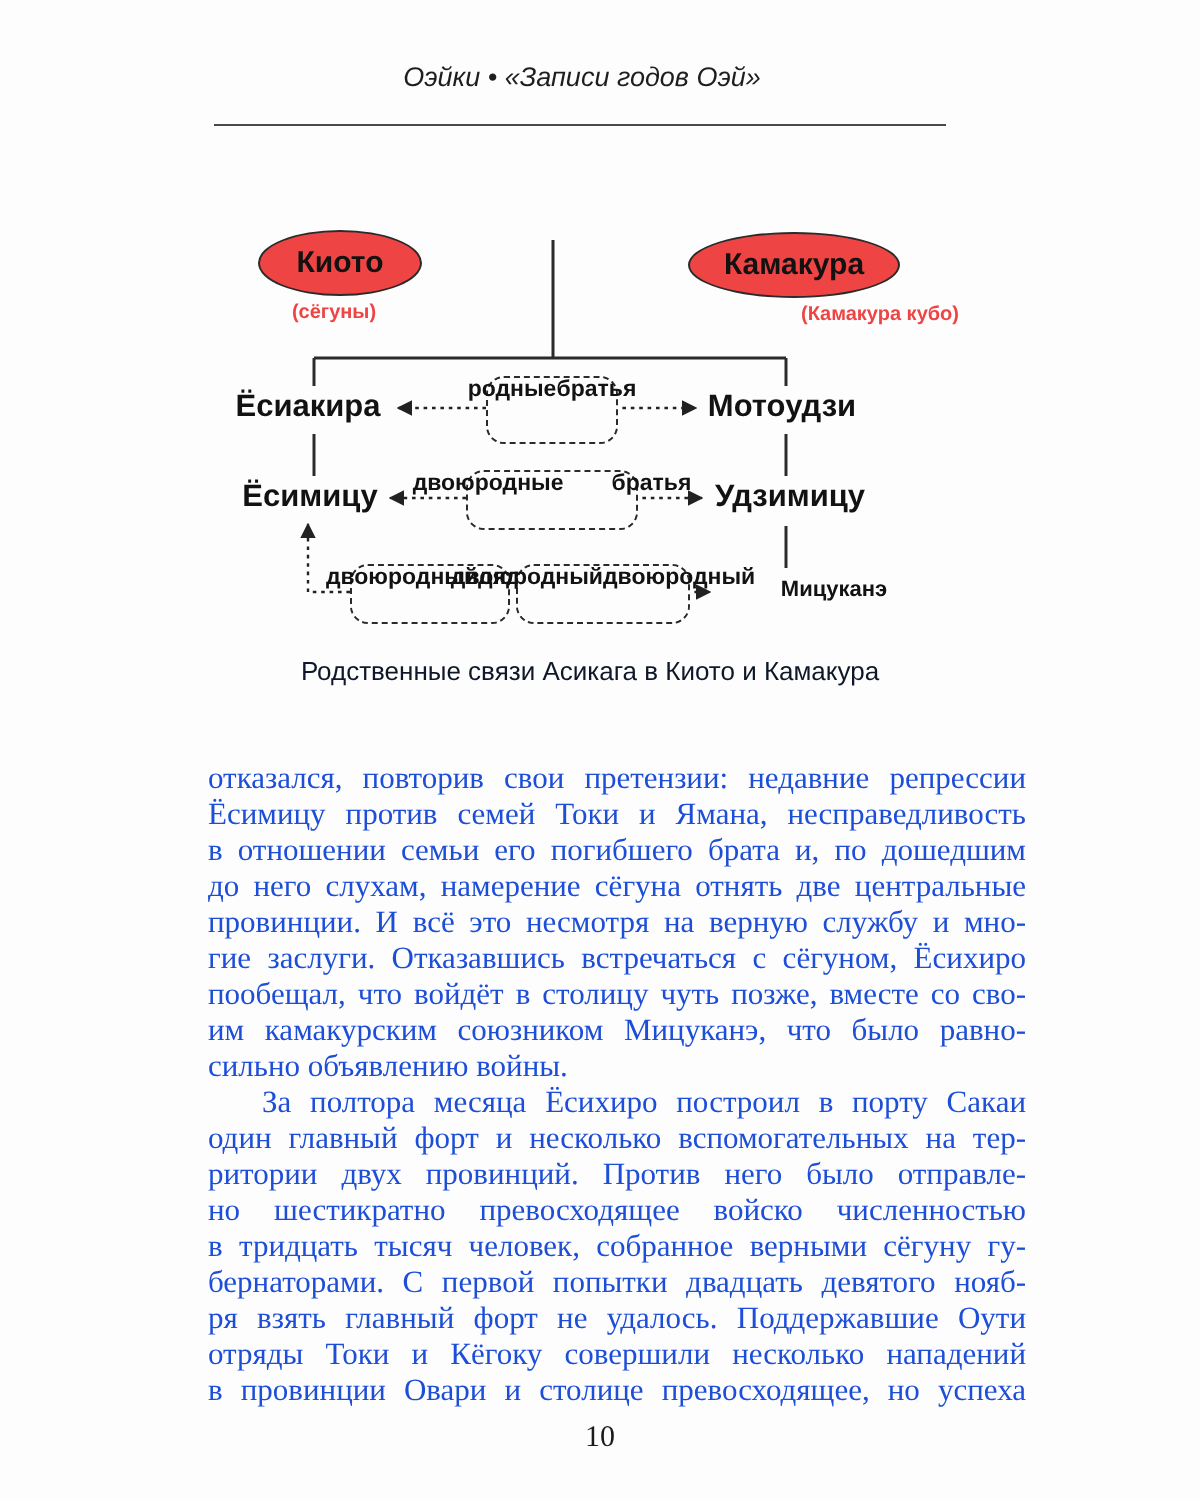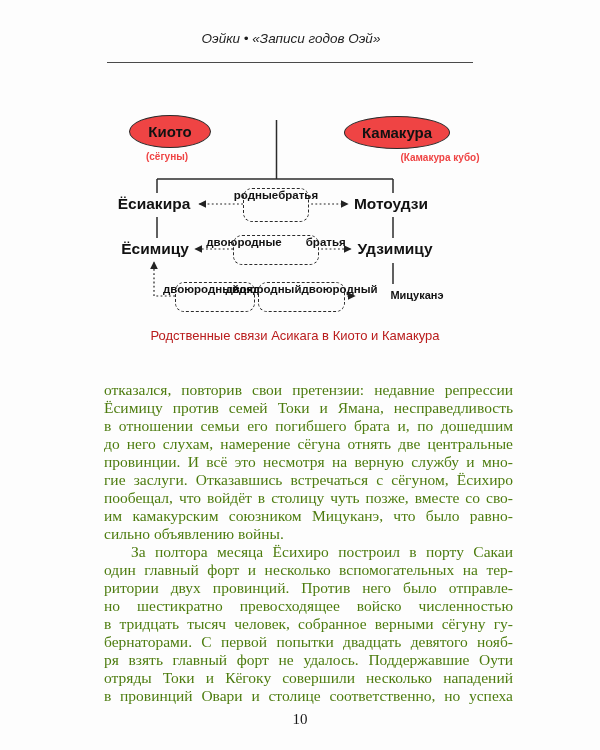--- a/index.html
+++ b/index.html
@@ -53,28 +53,28 @@
     text-align:center; display:flex; flex-direction:row; justify-content:center;
     color:#121212;
   }
   .r-siblings { left:153px; top:113px; width:64px; height:32px; }
   .r-cousins  { left:143px; top:160px; width:84px; height:28px;gap:24px; }
   .r-uncle    { left:85px;  top:207px; width:78px; height:28px; }
   .r-nephew   { left:168px; top:207px; width:85px; height:28px; }
 
   .caption {
     position:absolute; top:253px; left:0; width:410px; text-align:center;
-    font-size:13px; color:#b91c1c;
+    font-size:13px; color:#0f172a;
   }
 
   
   .body-text {
     position:absolute; left:104px; top:381px; width:409px;
     font-family:"Liberation Serif", serif; font-size:15.5px; line-height:18px;
-    color:#4d7c0f;
+    color:#1d4ed8;
   }
   .bline { text-align:justify; text-align-last:justify; height:18px; overflow:hidden; }
   .bline.flush { text-align-last:left; }
   .bline.indent { text-indent:27px; }
 
   .folio {
     position:absolute; top:711px; left:0; width:600px; text-align:center;
     font-family:"Liberation Serif", serif; font-size:15px; color:#1a1a1a;
   }
 </style>
@@ -163,18 +163,18 @@
     <div class="bline">им камакурским союзником Мицуканэ, что было равно-</div>
     <div class="bline flush">сильно объявлению войны.</div>
     <div class="bline indent">За полтора месяца Ёсихиро построил в порту Сакаи</div>
     <div class="bline">один главный форт и несколько вспомогательных на тер-</div>
     <div class="bline">ритории двух провинций. Против него было отправле-</div>
     <div class="bline">но шестикратно превосходящее войско численностью</div>
     <div class="bline">в тридцать тысяч человек, собранное верными сёгуну гу-</div>
     <div class="bline">бернаторами. С первой попытки двадцать девятого нояб-</div>
     <div class="bline">ря взять главный форт не удалось. Поддержавшие Оути</div>
     <div class="bline">отряды Токи и Кёгоку совершили несколько нападений</div>
-    <div class="bline">в провинций Овари и столице соответственно, но успеха</div>
+    <div class="bline">в провинции Овари и столице превосходящее, но успеха</div>
   </div>
 
   <div class="folio">10</div>
 
 </div>
 
 </body></html>

